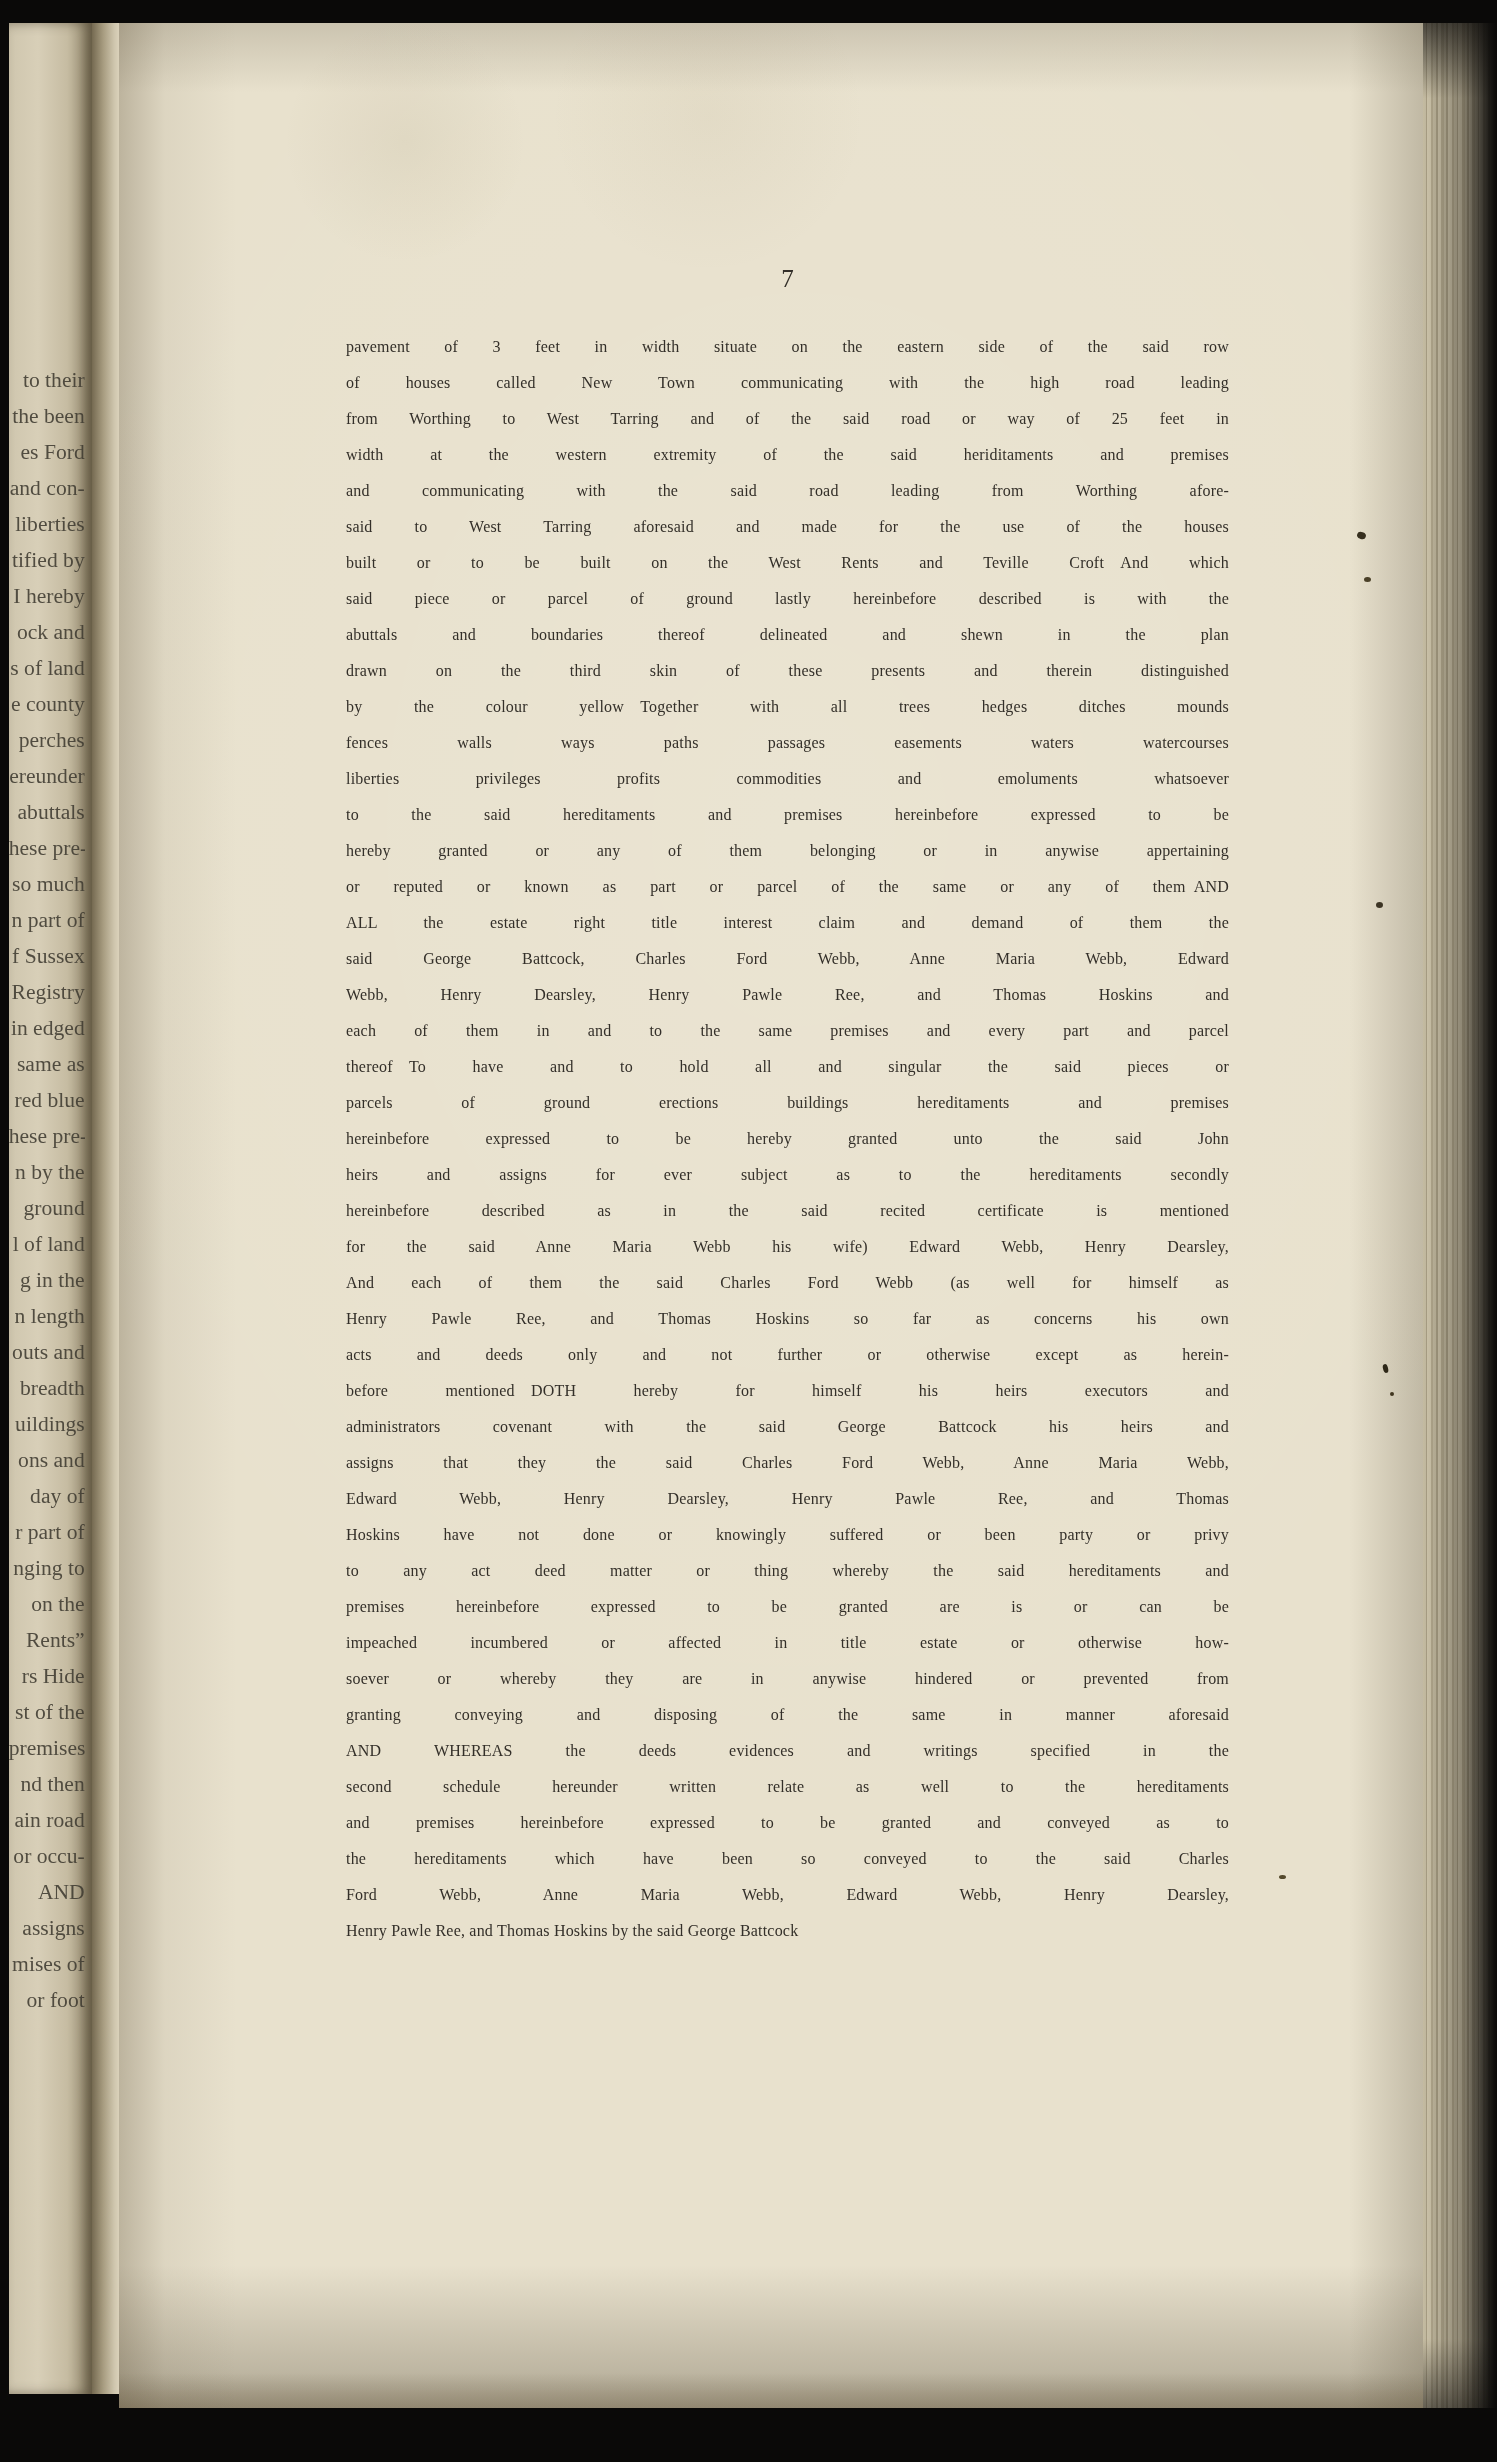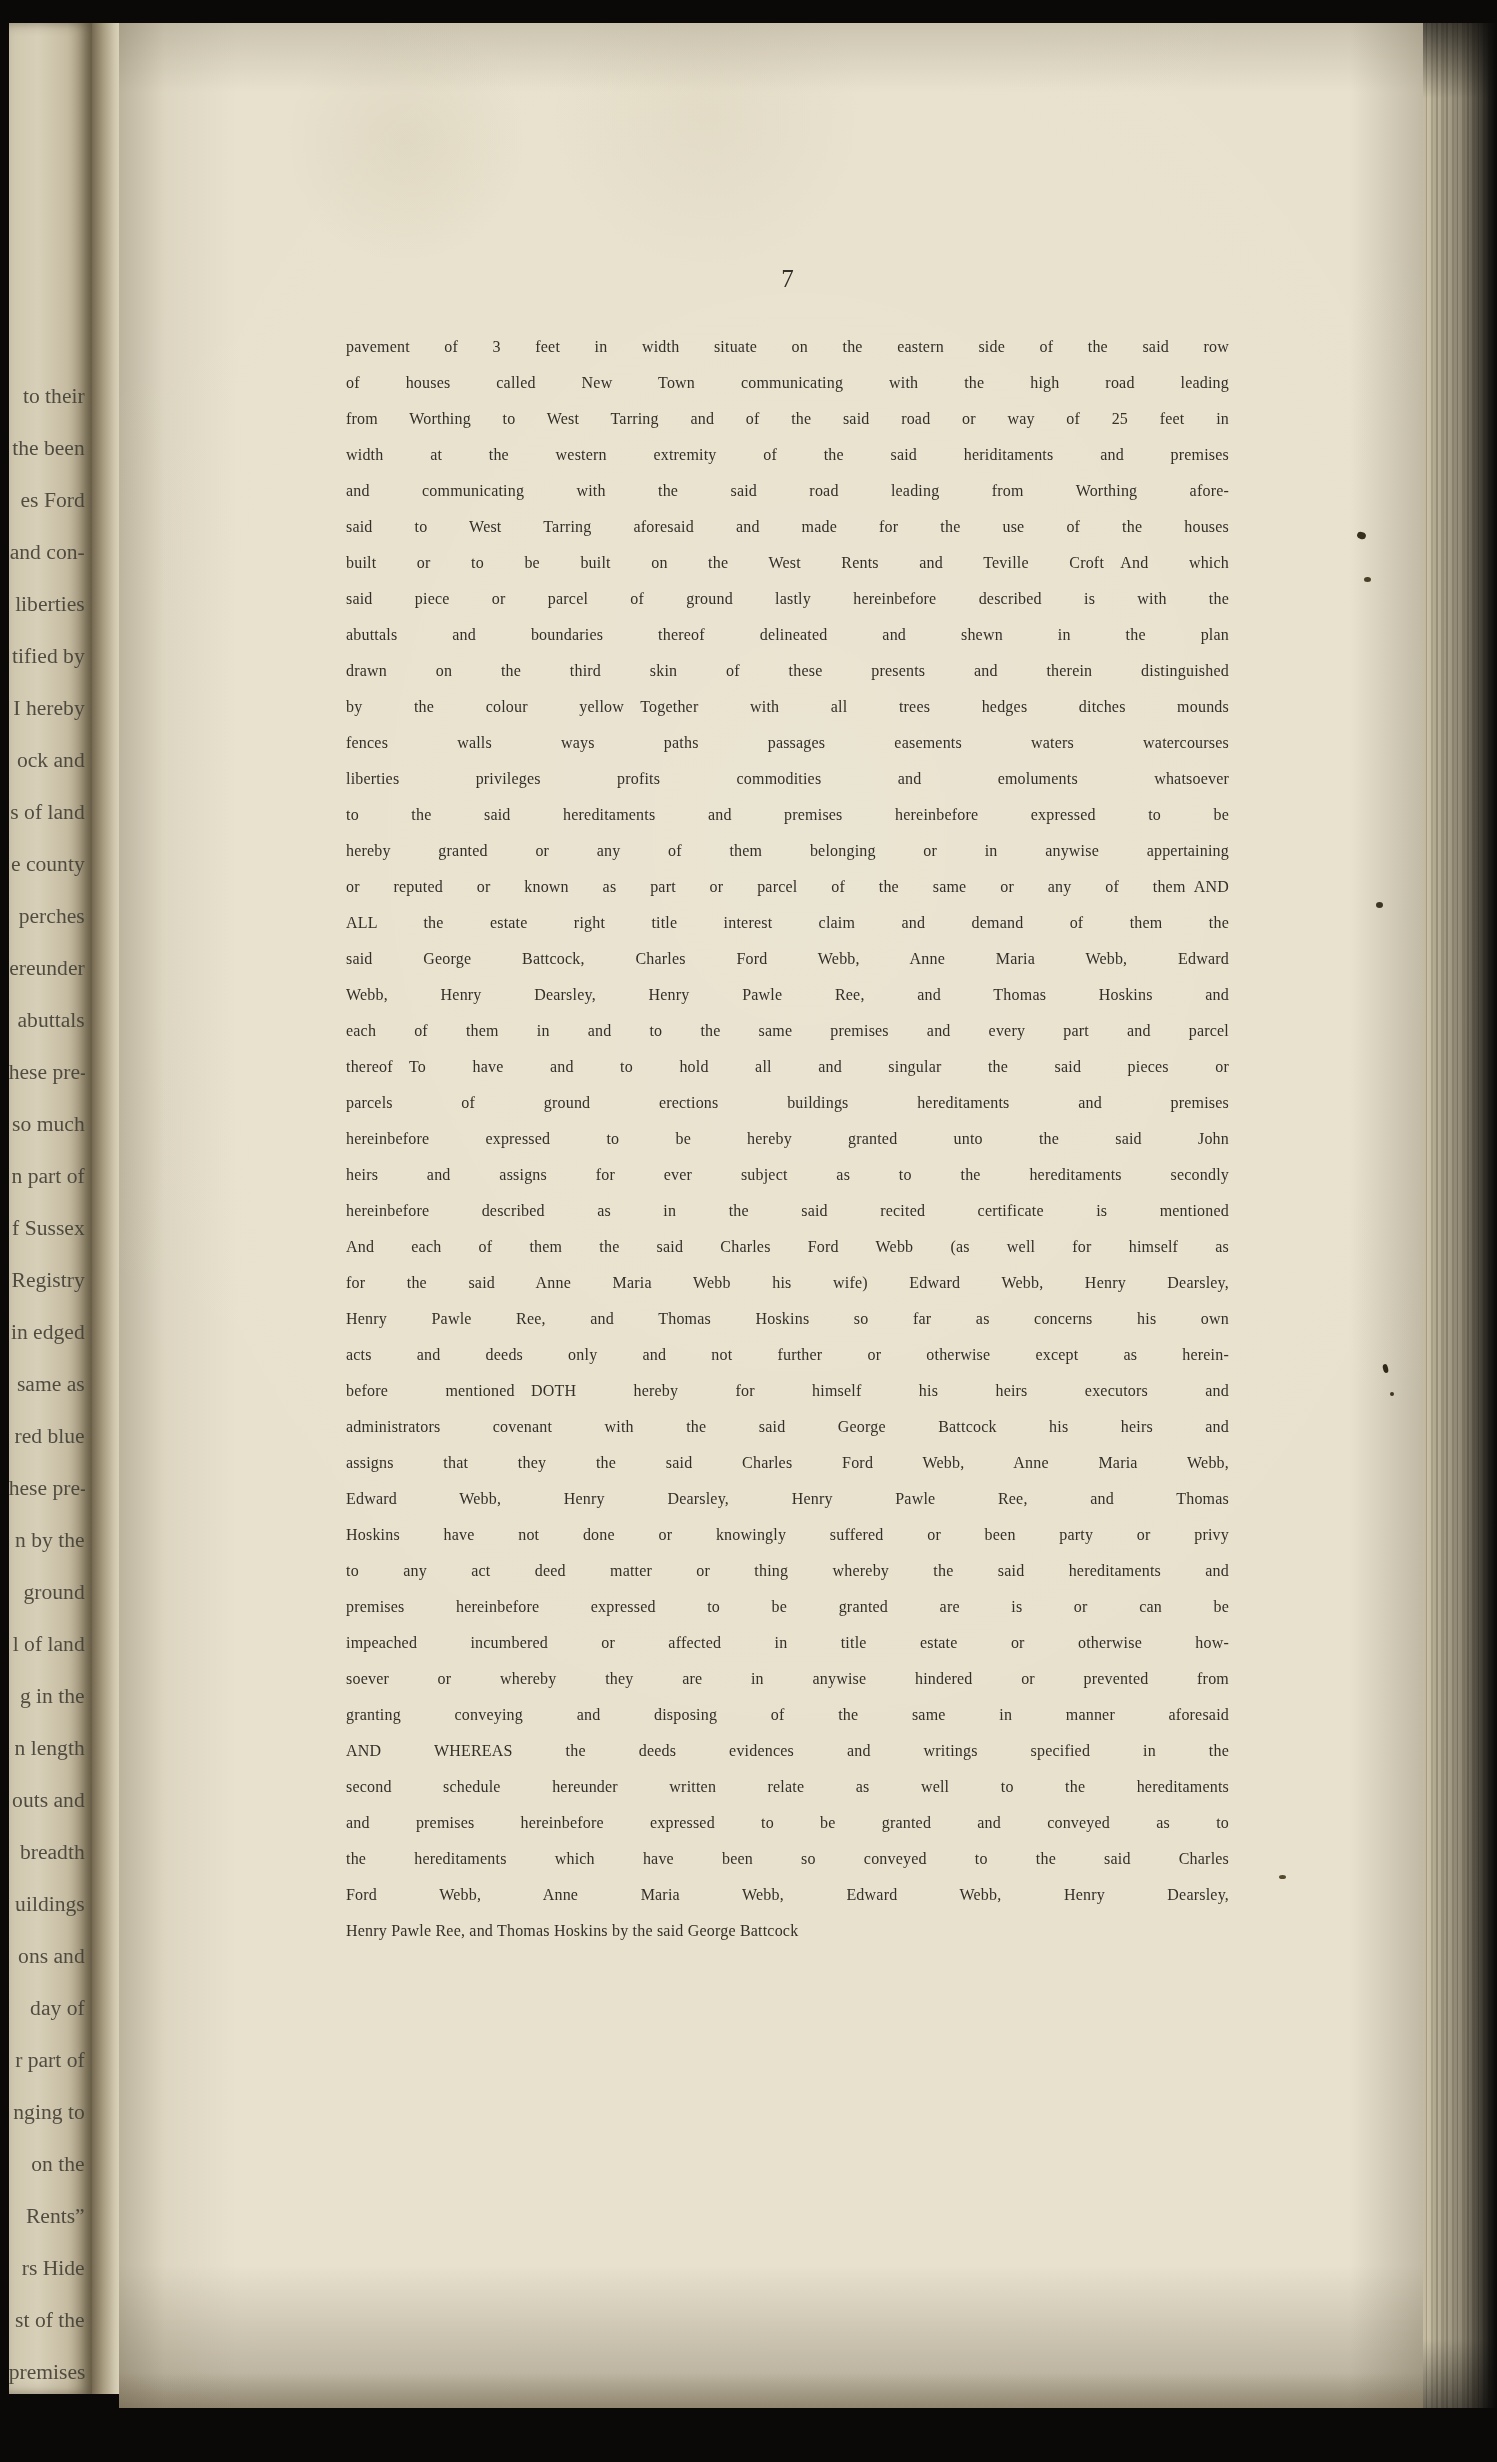--- a/index.html
+++ b/index.html
@@ -35,21 +35,20 @@
     right: 7px;
   }
   .fragment {
     font-size: 21.6px;
     line-height: 36px;
     text-align: right;
     color: #3f3b31;
     opacity: 0.88;
     white-space: nowrap;
     overflow: hidden;
-    margin-top: 16px;
   }
   
   .gutter {
     position: absolute;
     left: 92px;
     top: 22.5px;
     bottom: 68px;
     width: 28px;
     background: linear-gradient(to right, #6e male: #00000000;
     );
@@ -221,22 +220,22 @@
         <div class="line">or reputed or known as part or parcel of the same or any of them AND</div>
         <div class="line">ALL the estate right title interest claim and demand of them the</div>
         <div class="line">said George Battcock, Charles Ford Webb, Anne Maria Webb, Edward</div>
         <div class="line">Webb, Henry Dearsley, Henry Pawle Ree, and Thomas Hoskins and</div>
         <div class="line">each of them in and to the same premises and every part and parcel</div>
         <div class="line">thereof To have and to hold all and singular the said pieces or</div>
         <div class="line">parcels of ground erections buildings hereditaments and premises</div>
         <div class="line">hereinbefore expressed to be hereby granted unto the said John</div>
         <div class="line">heirs and assigns for ever subject as to the hereditaments secondly</div>
         <div class="line">hereinbefore described as in the said recited certificate is mentioned</div>
+        <div class="line">for the said Anne Maria Webb his wife) Edward Webb, Henry Dearsley,</div>
         <div class="line">And each of them the said Charles Ford Webb (as well for himself as</div>
-        <div class="line">for the said Anne Maria Webb his wife) Edward Webb, Henry Dearsley,</div>
         <div class="line">Henry Pawle Ree, and Thomas Hoskins so far as concerns his own</div>
         <div class="line">acts and deeds only and not further or otherwise except as herein-</div>
         <div class="line">before mentioned DOTH hereby for himself his heirs executors and</div>
         <div class="line">administrators covenant with the said George Battcock his heirs and</div>
         <div class="line">assigns that they the said Charles Ford Webb, Anne Maria Webb,</div>
         <div class="line">Edward Webb, Henry Dearsley, Henry Pawle Ree, and Thomas</div>
         <div class="line">Hoskins have not done or knowingly suffered or been party or privy</div>
         <div class="line">to any act deed matter or thing whereby the said hereditaments and</div>
         <div class="line">premises hereinbefore expressed to be granted are is or can be</div>
         <div class="line">impeached incumbered or affected in title estate or otherwise how-</div>

